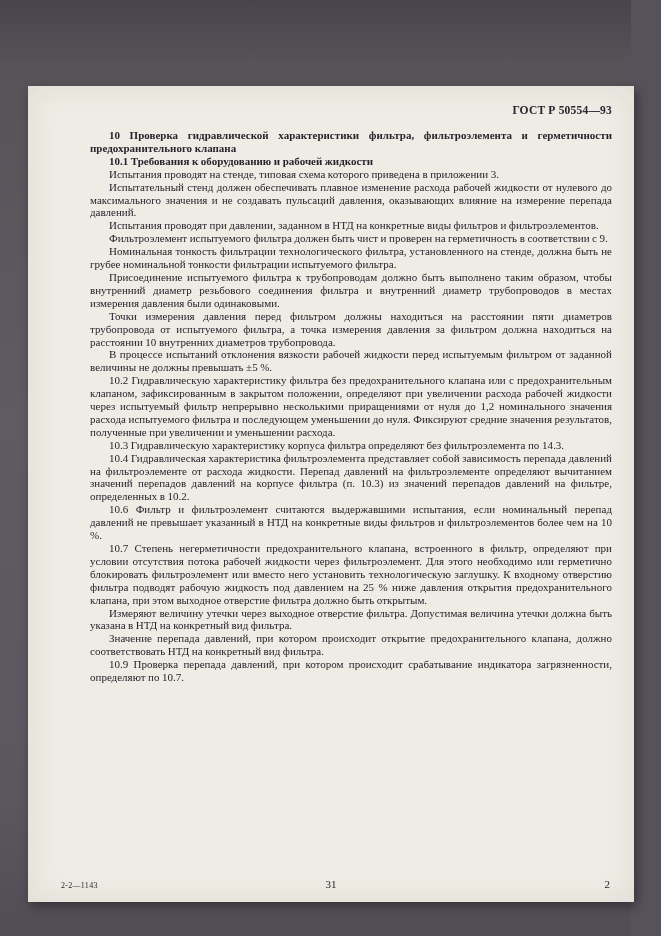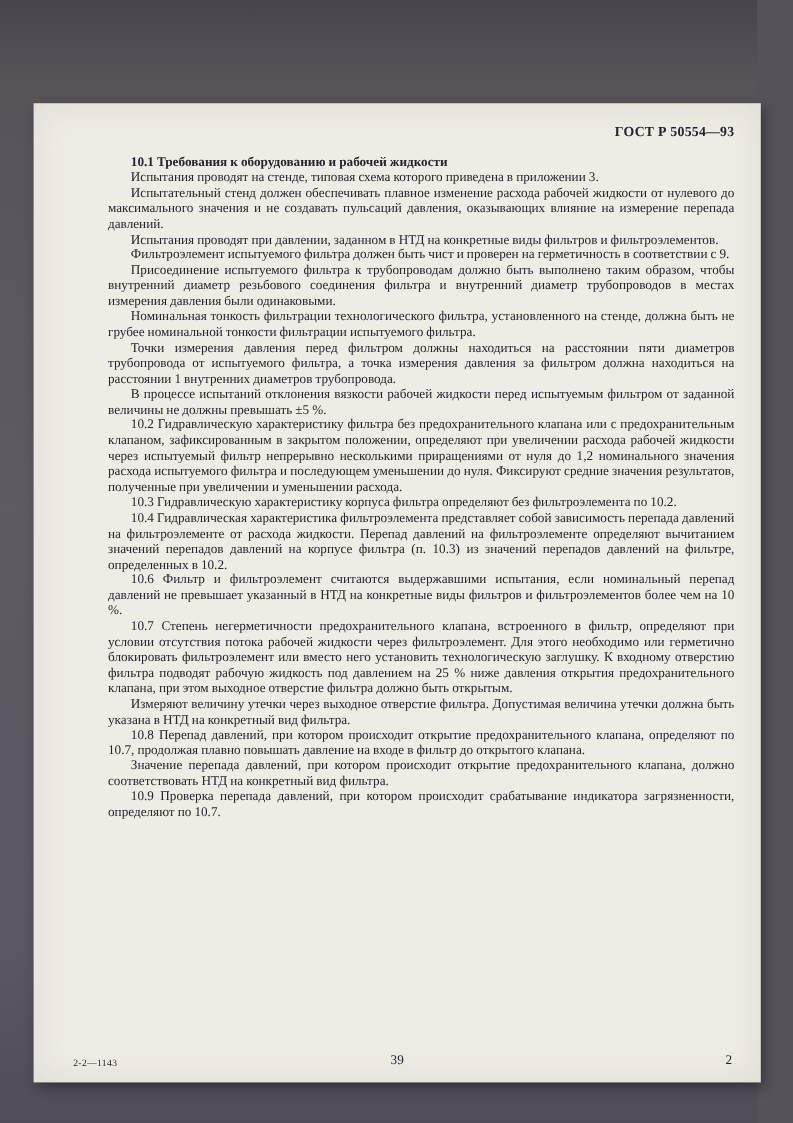--- a/index.html
+++ b/index.html
@@ -76,38 +76,38 @@
 </style>
 </head>
 <body>
 
 <div class="screen">
   <div class="page">
     <div class="running-head">
       <span>ГОСТ Р 50554—93</span>
     </div>
     <div class="body-text" id="paragraphs">
+        <p class="para bold">10 Проверка гидравлической характеристики фильтра, фильтроэлемента и герметичности предохранительного клапана</p>
         <p class="para bold">10.1 Требования к оборудованию и рабочей жидкости</p>
         <p class="para">Испытания проводят на стенде, типовая схема которого приведена в приложении 3.</p>
         <p class="para">Испытательный стенд должен обеспечивать плавное изменение расхода рабочей жидкости от нулевого до максимального значения и не создавать пульсаций давления, оказывающих влияние на измерение перепада давлений.</p>
         <p class="para">Испытания проводят при давлении, заданном в НТД на конкретные виды фильтров и фильтроэлементов.</p>
         <p class="para">Фильтроэлемент испытуемого фильтра должен быть чист и проверен на герметичность в соответствии с 9.</p>
+        <p class="para">Номинальная тонкость фильтрации технологического фильтра, установленного на стенде, должна быть не грубее номинальной тонкости фильтрации испытуемого фильтра.</p>
         <p class="para">Присоединение испытуемого фильтра к трубопроводам должно быть выполнено таким образом, чтобы внутренний диаметр резьбового соединения фильтра и внутренний диаметр трубопроводов в местах измерения давления были одинаковыми.</p>
-        <p class="para">Номинальная тонкость фильтрации технологического фильтра, установленного на стенде, должна быть не грубее номинальной тонкости фильтрации испытуемого фильтра.</p>
-        <p class="para">Точки измерения давления перед фильтром должны находиться на расстоянии пяти диаметров трубопровода от испытуемого фильтра, а точка измерения давления за фильтром должна находиться на расстоянии 1 внутренних диаметров трубопровода.</p>
+        <p class="para">Точки измерения давления перед фильтром должны находиться на расстоянии пяти диаметров трубопровода от испытуемого фильтра, а точка измерения давления за фильтром должна находиться на расстоянии 10 внутренних диаметров трубопровода.</p>
         <p class="para">В процессе испытаний отклонения вязкости рабочей жидкости перед испытуемым фильтром от заданной величины не должны превышать ±5 %.</p>
         <p class="para">10.2 Гидравлическую характеристику фильтра без предохранительного клапана или с предохранительным клапаном, зафиксированным в закрытом положении, определяют при увеличении расхода рабочей жидкости через испытуемый фильтр непрерывно несколькими приращениями от нуля до 1,2 номинального значения расхода испытуемого фильтра и последующем уменьшении до нуля. Фиксируют средние значения результатов, полученные при увеличении и уменьшении расхода.</p>
-        <p class="para">10.3 Гидравлическую характеристику корпуса фильтра определяют без фильтроэлемента по 10.2.</p>
+        <p class="para">10.3 Гидравлическую характеристику корпуса фильтра определяют без фильтроэлемента по 14.3.</p>
         <p class="para">10.4 Гидравлическая характеристика фильтроэлемента представляет собой зависимость перепада давлений на фильтроэлементе от расхода жидкости. Перепад давлений на фильтроэлементе определяют вычитанием значений перепадов давлений на корпусе фильтра (п. 10.3) из значений перепадов давлений на фильтре, определенных в 10.2.</p>
         <p class="para">10.6 Фильтр и фильтроэлемент считаются выдержавшими испытания, если номинальный перепад давлений не превышает указанный в НТД на конкретные виды фильтров и фильтроэлементов более чем на 10 %.</p>
         <p class="para">10.7 Степень негерметичности предохранительного клапана, встроенного в фильтр, определяют при условии отсутствия потока рабочей жидкости через фильтроэлемент. Для этого необходимо или герметично блокировать фильтроэлемент или вместо него установить технологическую заглушку. К входному отверстию фильтра подводят рабочую жидкость под давлением на 25 % ниже давления открытия предохранительного клапана, при этом выходное отверстие фильтра должно быть открытым.</p>
         <p class="para">Измеряют величину утечки через выходное отверстие фильтра. Допустимая величина утечки должна быть указана в НТД на конкретный вид фильтра.</p>
-        <p class="para">10.8 Перепад давлений, при котором происходит открытие предохранительного клапана, определяют по 10.7, продолжая плавно повышать давление на входе в фильтр до открытого клапана.</p>
         <p class="para">Значение перепада давлений, при котором происходит открытие предохранительного клапана, должно соответствовать НТД на конкретный вид фильтра.</p>
         <p class="para">10.9 Проверка перепада давлений, при котором происходит срабатывание индикатора загрязненности, определяют по 10.7.</p>
       </div>
     <div class="page-footer">
       <span class="footer-left">2-2—1143</span>
-      <span class="footer-center">39</span>
+      <span class="footer-center">31</span>
       <span class="footer-right">2</span>
     </div>
   </div>
 </div>
 
 </body></html>

